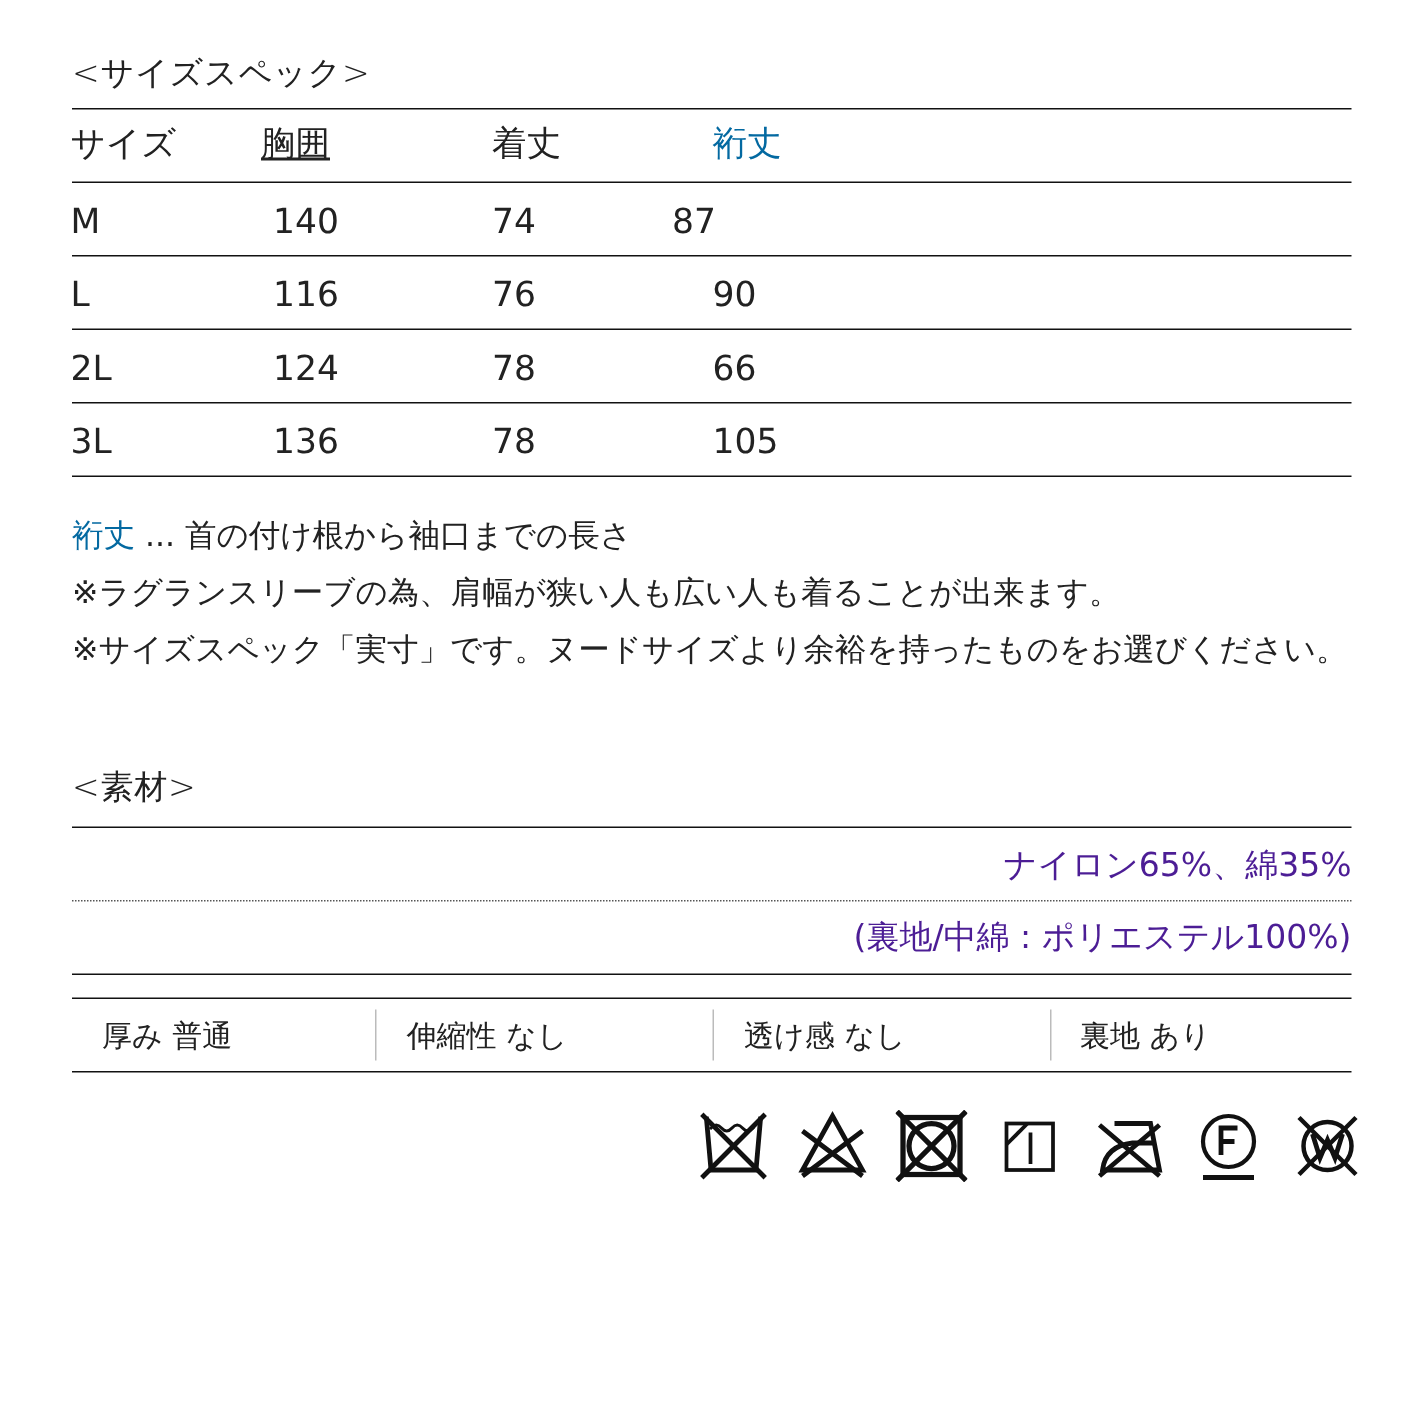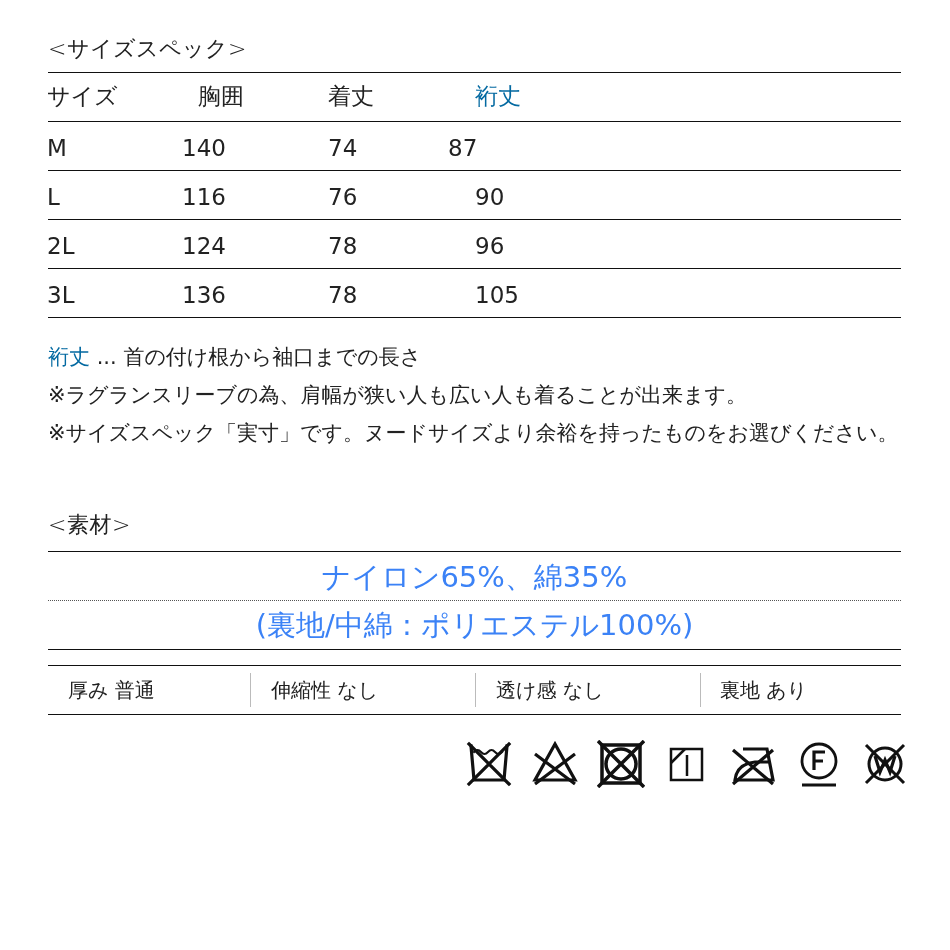--- a/index.html
+++ b/index.html
@@ -5,35 +5,35 @@
   html, body { margin:0; padding:0; background:#ffffff; }
   body { width:950px; height:950px; position:relative; overflow:hidden;
          font-family:"DejaVu Sans", "Liberation Sans", sans-serif; color:#222; }
   .abs { position:absolute; }
   .title { left:48px; font-size:22px; font-weight:300; letter-spacing:0.5px; color:#222; }
   .hline { position:absolute; left:48px; width:853px; height:0; border-top:1.5px solid #111; }
   .hline.dotted { border-top:1px dotted #555; }
   .cell { position:absolute; font-size:23px; text-align:left; width:120px; line-height:49px; height:49px; color:#222; }
   .red { color:#0369a1; }
   .note { position:absolute; left:48px; font-size:21px; line-height:38px; white-space:nowrap; color:#222; }
-  .mat { position:absolute; left:48px; width:853px; text-align:center; font-size:29px; line-height:49px; color:#3b82f6; }
+  .mat { position:absolute; left:48px; width:853px; text-align:right; font-size:22px; line-height:49px; color:#4c1d95; }
   .prop { position:absolute; font-size:20px; line-height:49px; color:#222; white-space:nowrap; }
   .vdiv { position:absolute; width:1px; background:#bbb; top:673px; height:34px; }
   .icon { position:absolute; top:740px; width:48px; height:48px; }
 </style>
 </head>
 <body>
 
 <div class="abs title" style="top:34px;">&lt;サイズスペック&gt;</div>
 
 <div class="hline" style="top:72px;"></div>
 
 <div>
   <div class="cell" style="left:47px; top:72px;">サイズ</div>
-  <div class="cell" style="left:198px; top:72px;">胸囲</div>
+  <div class="cell" style="left:174px; top:72px;text-decoration:underline;">胸囲</div>
   <div class="cell" style="left:328px; top:72px;">着丈</div>
   <div class="cell red" style="left:475px; top:72px;">裄丈</div>
 </div>
 
 <div class="hline" style="top:121px;"></div>
 
 <div>
   <div class="cell" style="left:47px; top:124px;">M</div>
   <div class="cell" style="left:182px; top:124px;">140</div>
   <div class="cell" style="left:328px; top:124px;">74</div>
@@ -46,21 +46,21 @@
   <div class="cell" style="left:182px; top:173px;">116</div>
   <div class="cell" style="left:328px; top:173px;">76</div>
   <div class="cell" style="left:475px; top:173px;">90</div>
 </div>
 <div class="hline" style="top:219px;"></div>
 
 <div>
   <div class="cell" style="left:47px; top:222px;">2L</div>
   <div class="cell" style="left:182px; top:222px;">124</div>
   <div class="cell" style="left:328px; top:222px;">78</div>
-  <div class="cell" style="left:475px; top:222px;">96</div>
+  <div class="cell" style="left:475px; top:222px;">66</div>
 </div>
 <div class="hline" style="top:268px;"></div>
 
 <div>
   <div class="cell" style="left:47px; top:271px;">3L</div>
   <div class="cell" style="left:182px; top:271px;">136</div>
   <div class="cell" style="left:328px; top:271px;">78</div>
   <div class="cell" style="left:475px; top:271px;">105</div>
 </div>
 <div class="hline" style="top:317px;"></div>

